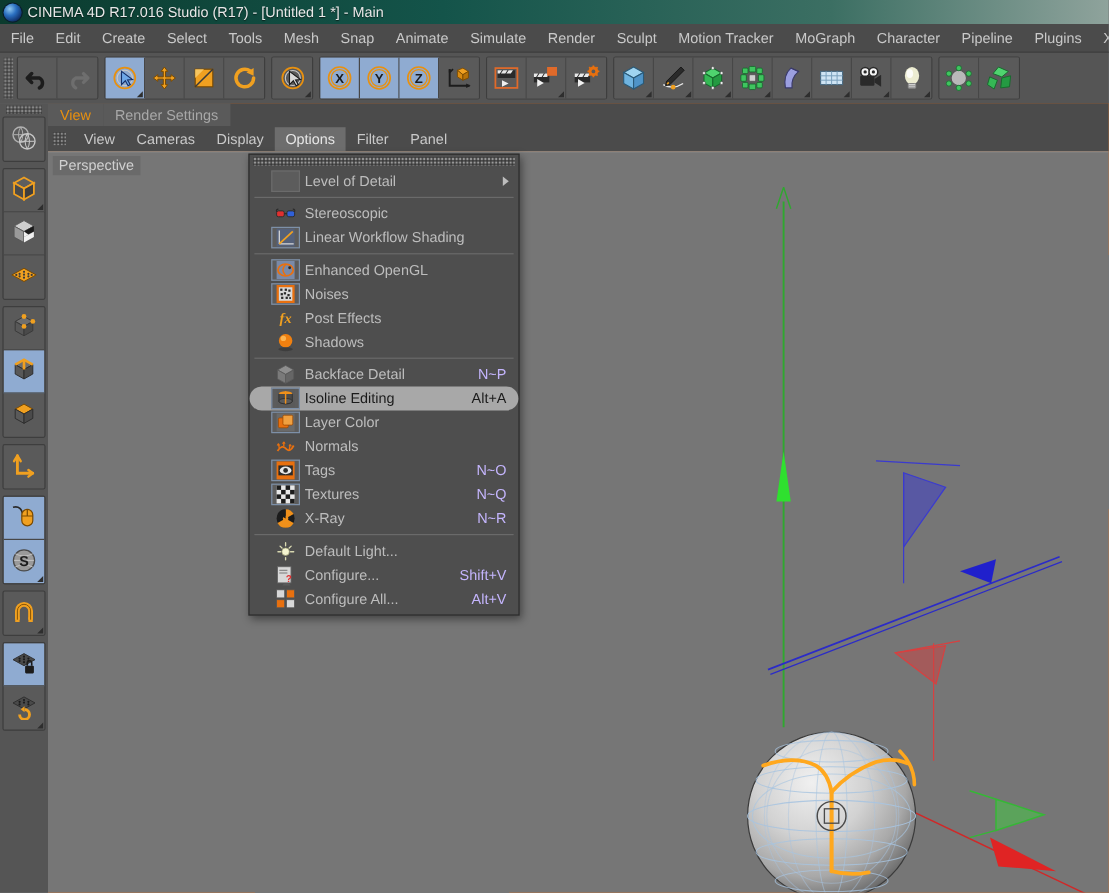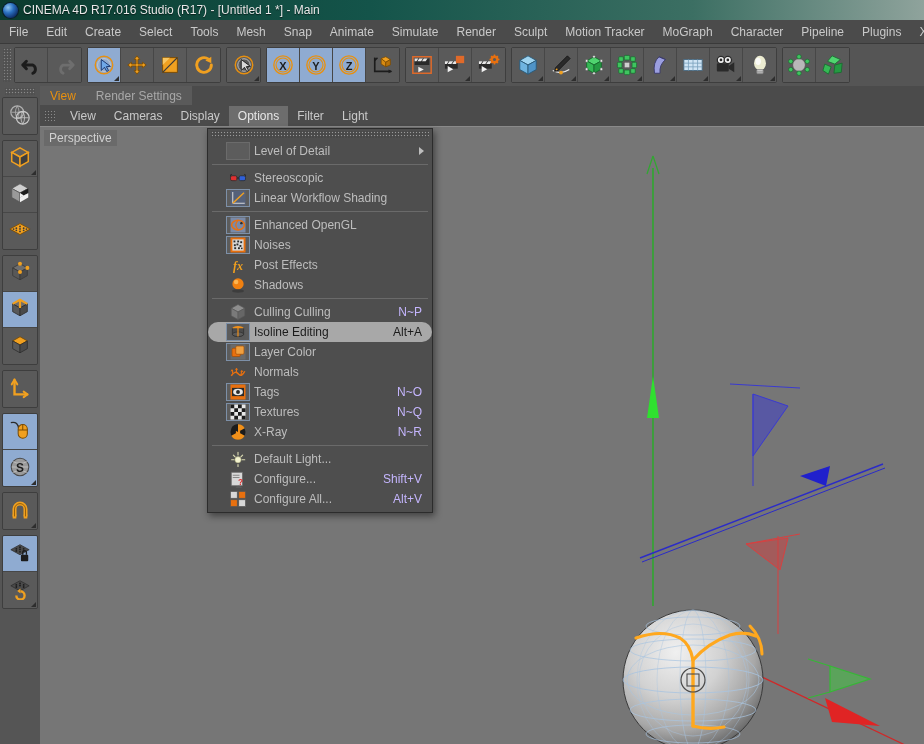--- a/index.html
+++ b/index.html
@@ -644,21 +644,21 @@
         <div class="tab inactive">Render Settings</div>
       </div>
 
     <div class="vmenu" id="vmenu">
       <div class="vgrip2"></div>
     <div class="vmi">View</div>
         <div class="vmi">Cameras</div>
         <div class="vmi">Display</div>
         <div class="vmi open">Options</div>
         <div class="vmi">Filter</div>
-        <div class="vmi">Light</div>
+        <div class="vmi">Panel</div>
       </div>
 
     <div class="viewport">
       <div class="vp-horizon"></div>
       <div class="vp-label">Perspective</div>
 
       <svg width="884" height="618" viewBox="0 0 884 618" style="position:absolute;left:0;top:0;">
         <defs>
           <radialGradient id="sphGrad" cx="38%" cy="30%" r="78%">
             <stop offset="0%" stop-color="#f0f0f0"></stop>
@@ -811,21 +811,21 @@
         </div>
         <div class="dd-sep"></div>
         <div class="dd-item">
           <span class="dd-icon">
             <svg width="18" height="18" viewBox="0 0 24 24">
               <path d="M12 2 L21 7 L12 12 L3 7 Z" fill="#8e8e8e" stroke="#5a5a5a" stroke-width=".9"></path>
               <path d="M3 7 V17 L12 22 V12 Z" fill="#7a7a7a" stroke="#5a5a5a" stroke-width=".9"></path>
               <path d="M21 7 V17 L12 22 V12 Z" fill="#666" stroke="#5a5a5a" stroke-width=".9"></path>
             </svg>
           </span>
-          <span class="dd-label">Culling Culling</span>
+          <span class="dd-label">Backface Detail</span>
           <span class="dd-short">N~P</span>
         </div>
         <div class="dd-item sel">
           <span class="dd-icon framed">
             <svg width="18" height="18" viewBox="0 0 24 24">
               <rect x="2" y="2" width="20" height="20" fill="#5a5a5a"></rect>
               <ellipse cx="12" cy="7" rx="7.5" ry="3" fill="#f0901a"></ellipse>
               <path d="M4.5 7 V15 a7.5 3 0 0 0 15 0 V7" fill="#4a4a4a" stroke="#2a2a2a" stroke-width=".8"></path>
               <ellipse cx="12" cy="15" rx="7.5" ry="3" fill="#5a5a5a" stroke="#2a2a2a" stroke-width=".8"></ellipse>
               <path d="M12 4 V18" stroke="#f0901a" stroke-width="1.6"></path>

